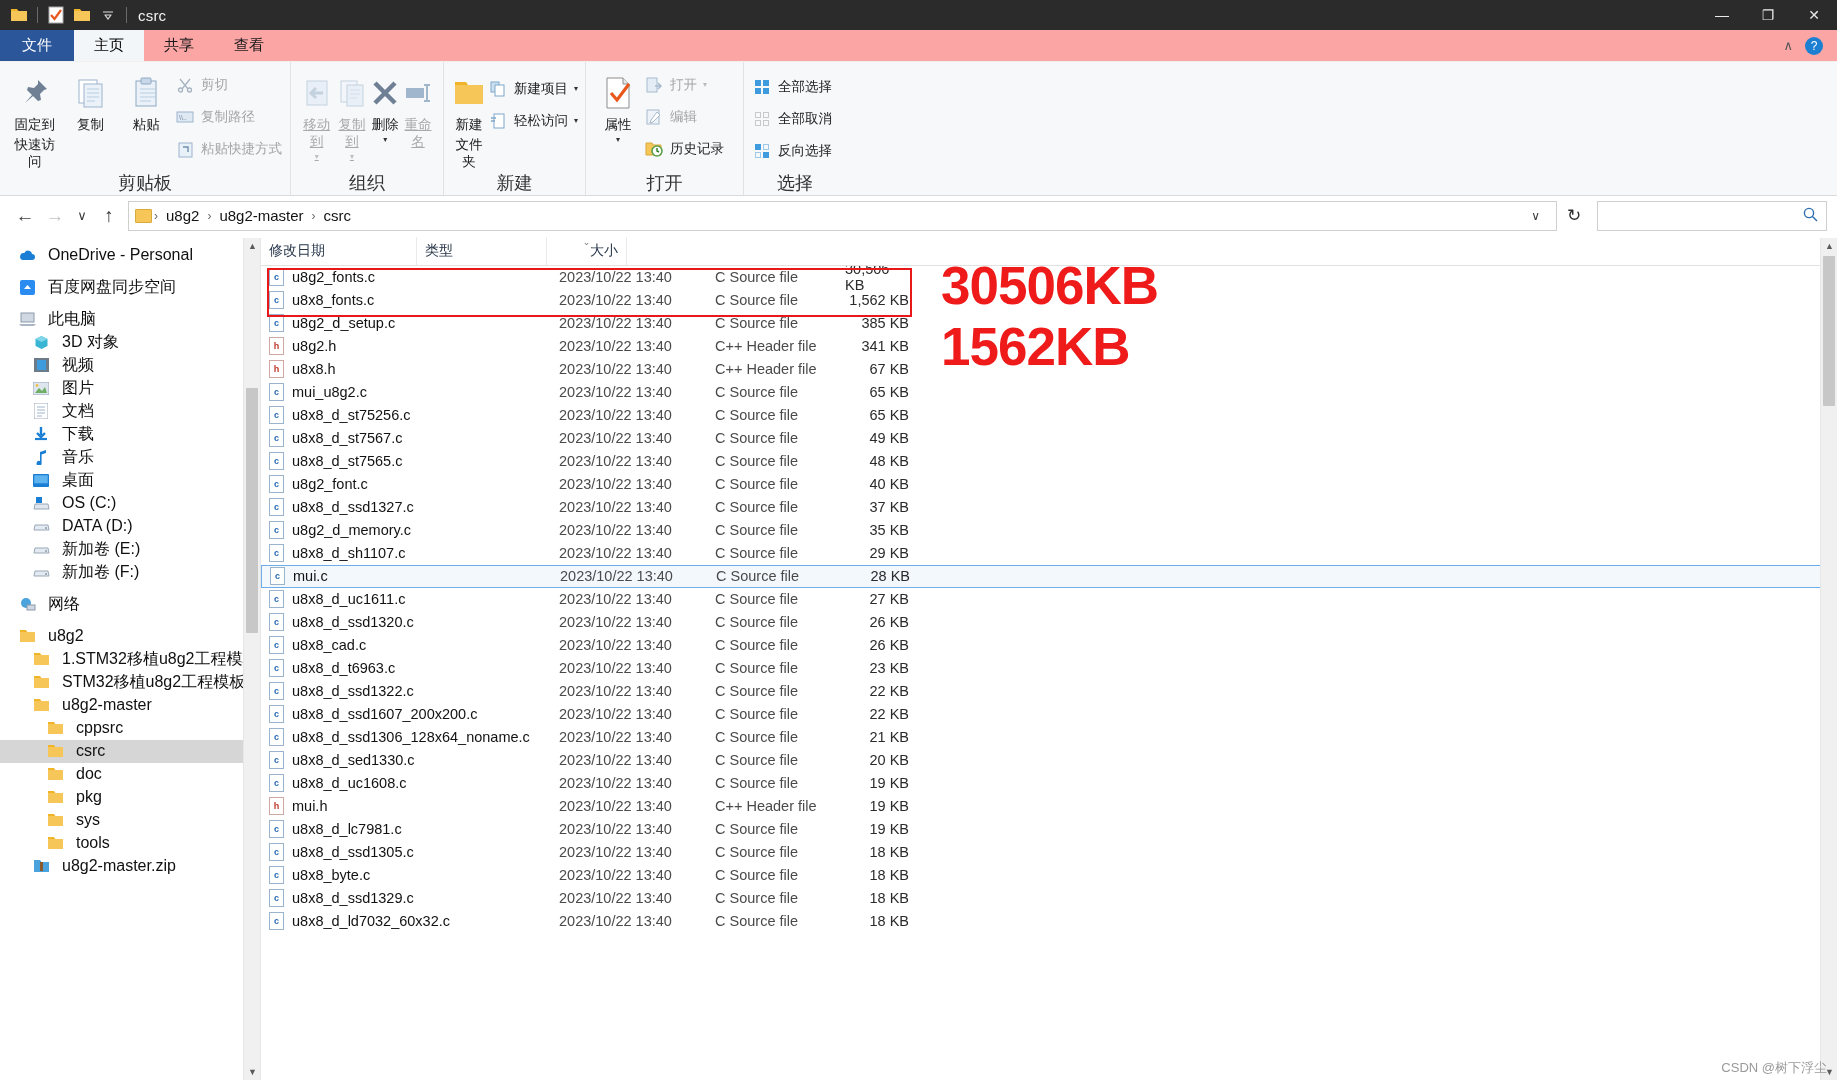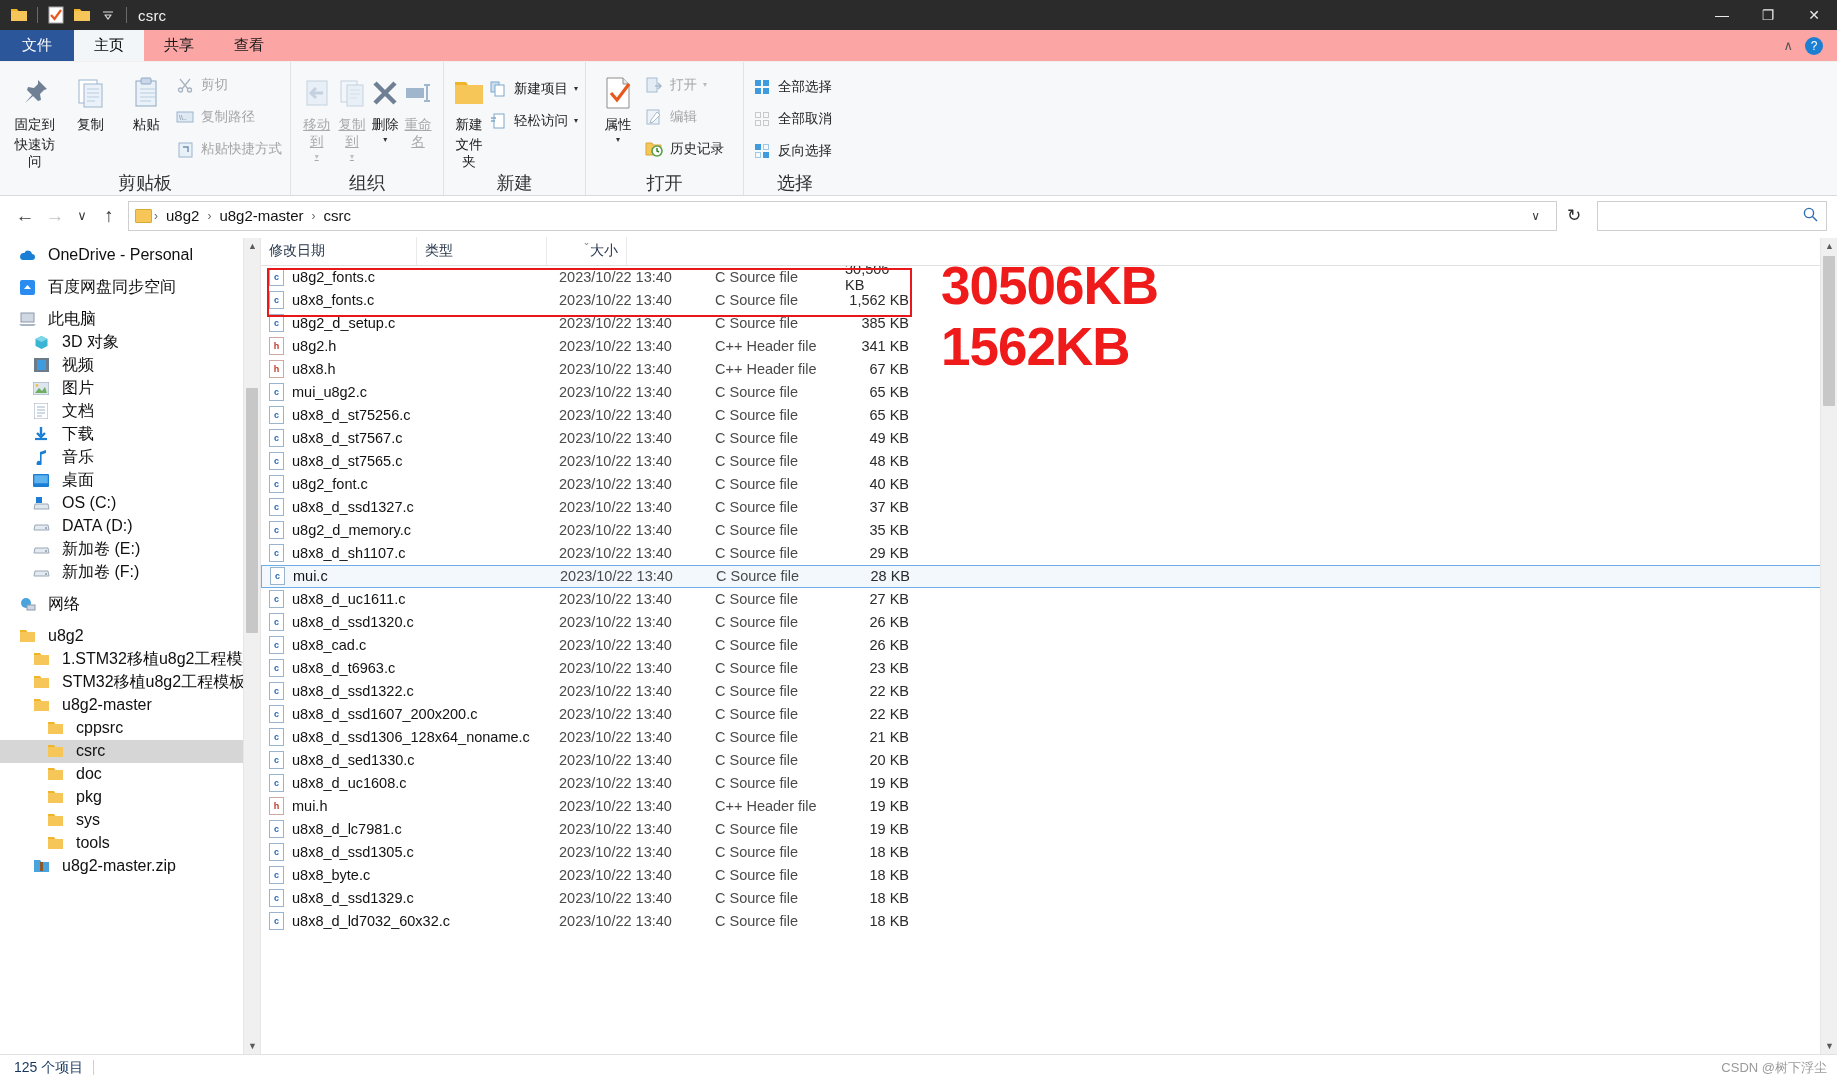--- a/index.html
+++ b/index.html
@@ -998,21 +998,17 @@
       </div>
 
       <div class="rightscroll">
         <div class="sbarrow" style="top:0">▲</div>
         <div style="position:absolute;left:2px;top:18px;width:12px;height:150px;background:#c7c7c7;border-radius:1px"></div>
         <div class="sbarrow" style="bottom:0">▼</div>
       </div>
     </div>
   </div>
 
-  <div class="statusbar">
-    <span>125 个项目</span>
-    <span class="status-div"></span>
-  </div>
 
   <div class="watermark">
     <span>CSDN @树下浮尘</span>
   </div>
 </div>
 
 </body></html>

